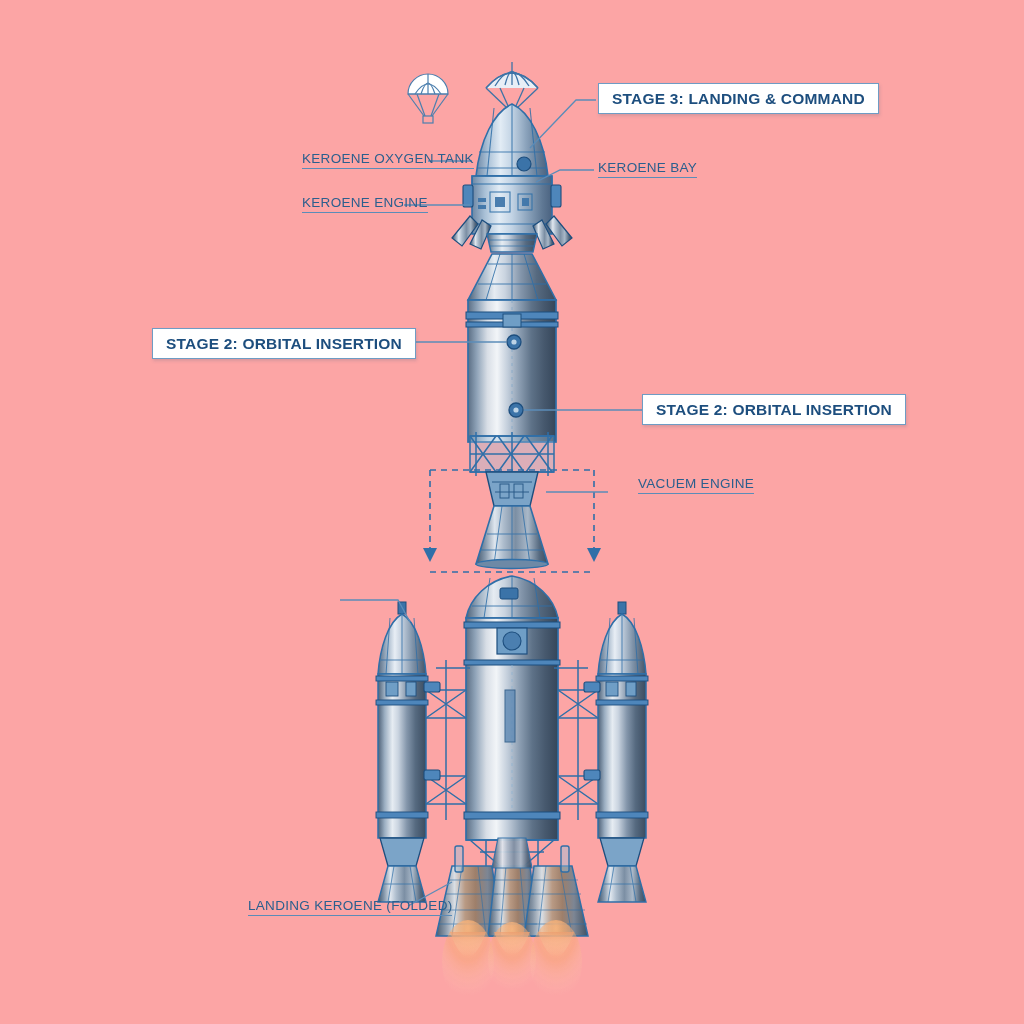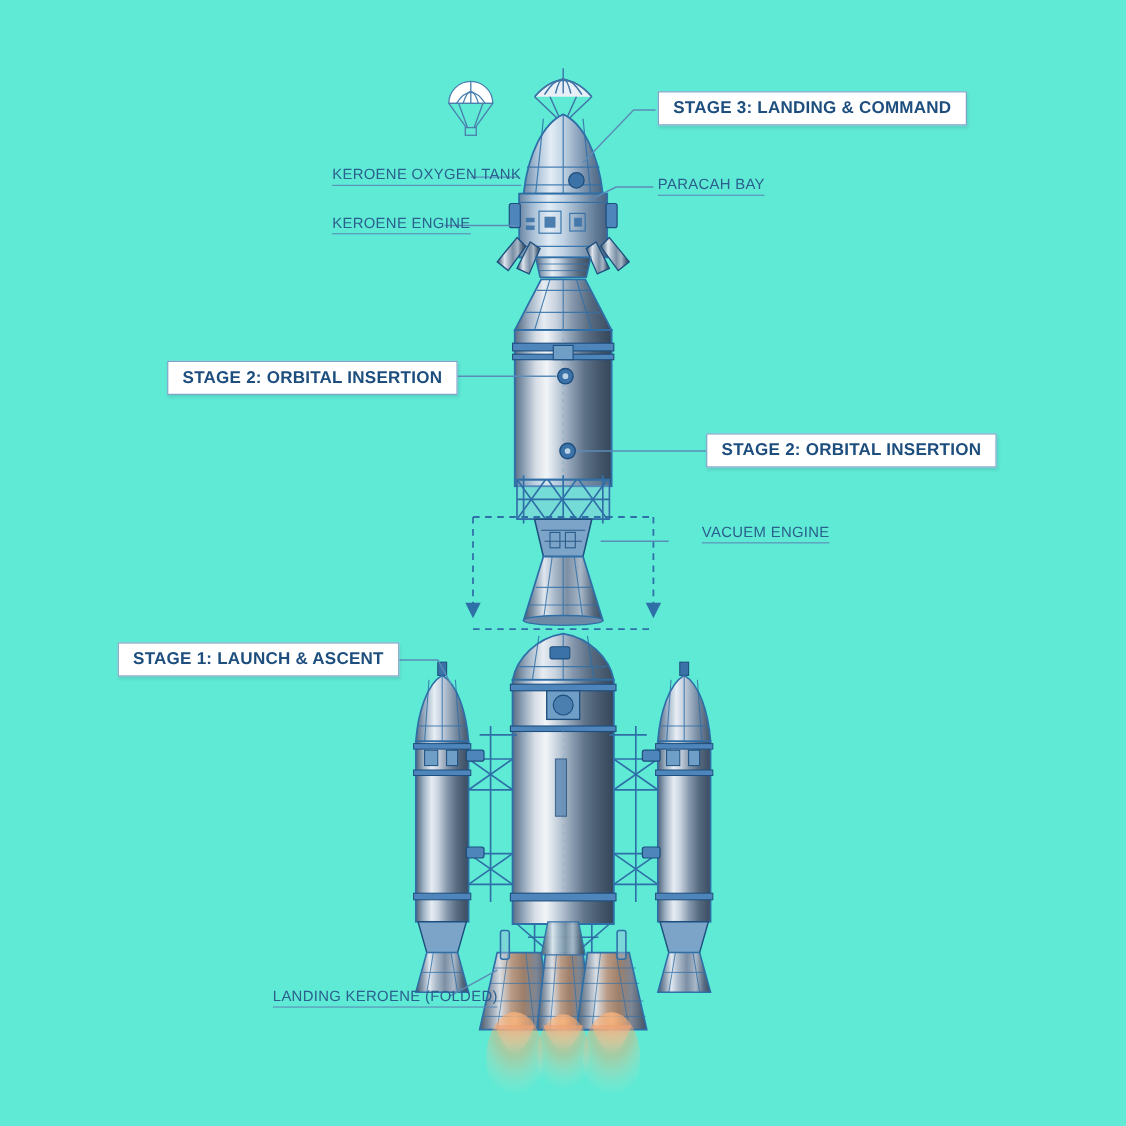--- a/index.html
+++ b/index.html
@@ -4,21 +4,21 @@
 <style>
   html, body {
     margin: 0;
     padding: 0;
     background: #ffffff;
   }
   #stage {
     position: relative;
     width: 1024px;
     height: 1024px;
-    background: #5eead4;
+    background: #fca5a5;
     font-family: "Liberation Sans", sans-serif;
     overflow: hidden;
   }
   svg.art {
     position: absolute;
     left: 0; top: 0;
     width: 1024px;
     height: 1024px;
   }
   
@@ -423,25 +423,24 @@
       <path d="M408 906 L452 882"></path>
     </g>
   </svg>
 
   <div class="callout" style="left:598px; top:83px;">STAGE 3: LANDING &amp; COMMAND</div>
 
   <div class="callout" style="left:152px; top:328px;">STAGE 2: ORBITAL INSERTION</div>
 
   <div class="callout" style="left:642px; top:394px;">STAGE 2: ORBITAL INSERTION</div>
 
-  <div class="callout" style="left:107px; top:584px;">STAGE 1: LAUNCH &amp; ASCENT</div>
 
   <div class="annot" style="left:302px; top:152px;">KEROENE OXYGEN TANK</div>
 
-  <div class="annot" style="left:598px; top:161px;">PARACAH BAY</div>
+  <div class="annot" style="left:598px; top:161px;">KEROENE BAY</div>
 
   <div class="annot" style="left:302px; top:196px;text-align:right;">KEROENE ENGINE</div>
 
   <div class="annot" style="left:614px; top:477px;margin-left:24px;">VACUEM ENGINE</div>
 
   <div class="annot" style="left:248px; top:899px;">LANDING KEROENE (FOLDED)</div>
 
   <svg style="position:absolute; left:400px; top:72px; width:56px; height:56px;" viewBox="0 0 56 56">
     <g stroke="#4b7fae" stroke-width="1.2" fill="none">
       <path d="M8 22 A20 20 0 0 1 48 22 Z" fill="#ffffff"></path>

